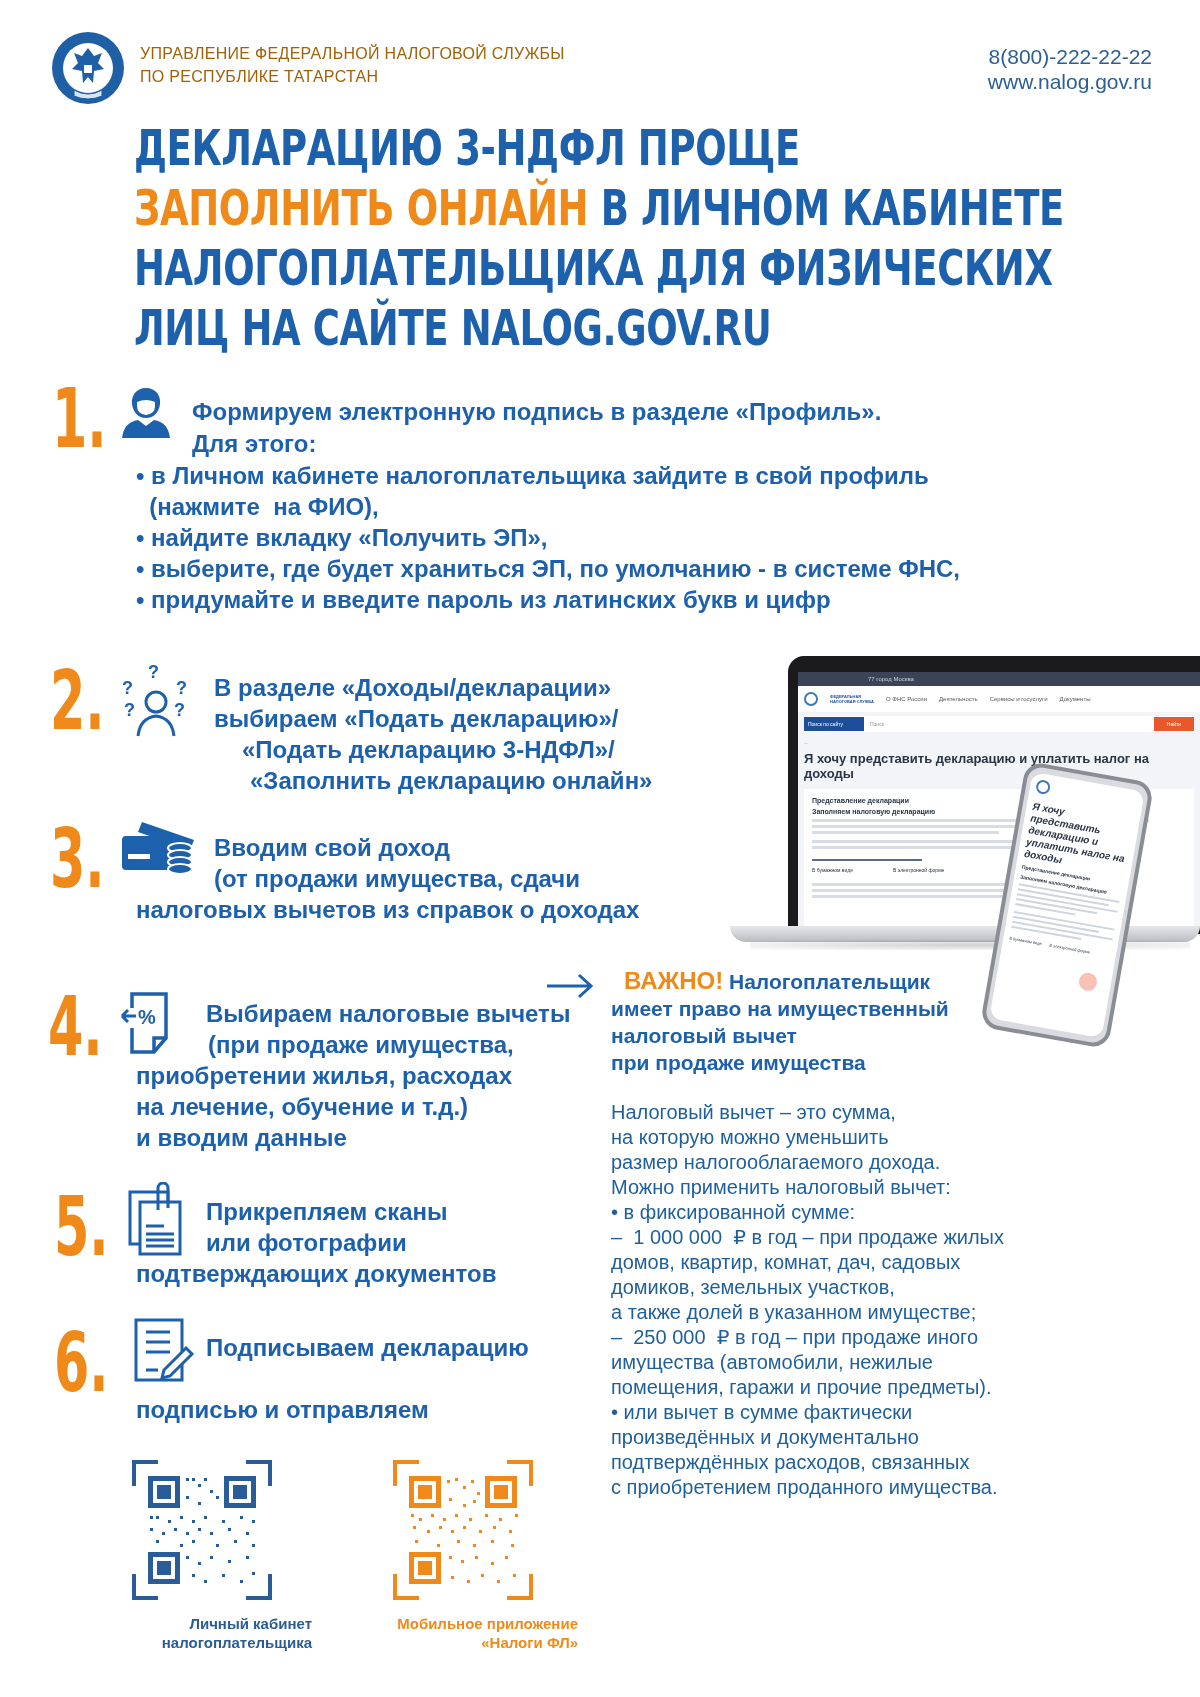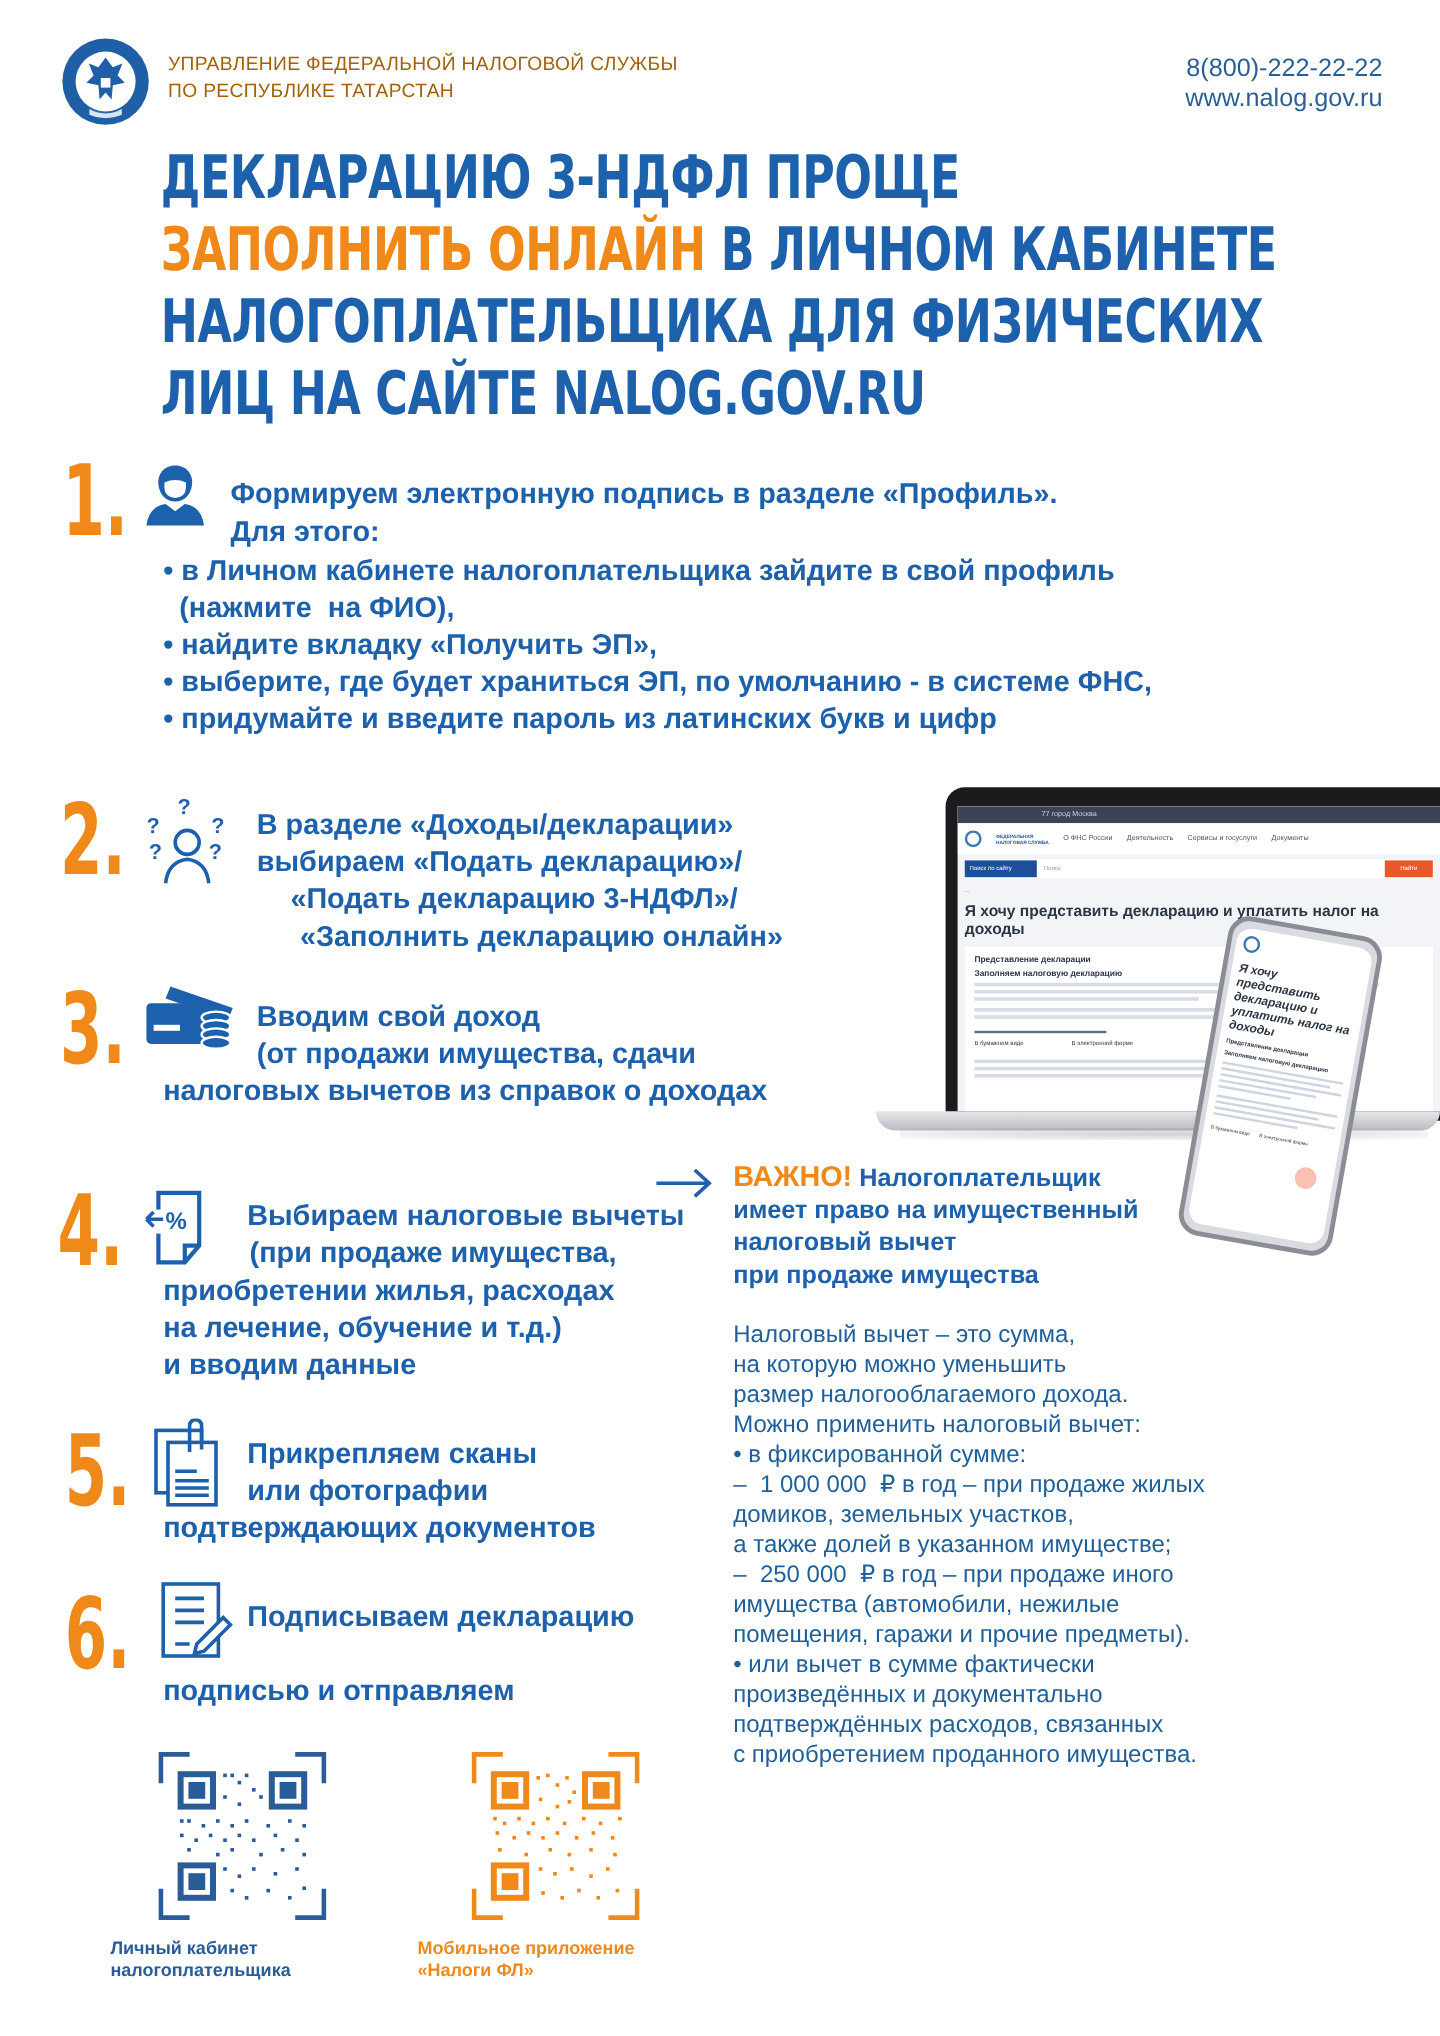--- a/index.html
+++ b/index.html
@@ -50,28 +50,28 @@
   .phone-screen { position: absolute; left: 4px; top: 6px; right: 4px; bottom: 6px; background: #fff; border-radius: 12px; padding: 6px; }
   .ph-logo { width: 14px; height: 14px; border-radius: 50%; border: 2px solid #3f78b5; display: inline-block; }
   .ph-h { font-size: 10px; line-height: 12px; font-weight: bold; color: #2b3545; font-style: italic; margin: 4px 0; }
   .ph-sub { font-size: 5px; font-weight: bold; color: #2b3545; margin: 4px 0; }
   .ph-p { height: 2px; background: #cfd5de; margin: 3px 0; }
   .ph-tabs { display: flex; gap: 8px; font-size: 4px; color: #2b3545; margin-top: 8px; }
   .ph-dot { position: absolute; right: 18px; bottom: 50px; width: 18px; height: 18px; border-radius: 50%; background: rgba(245,150,130,0.6); }
 
   
   .important { left: 611px; top: 967px; font-weight: bold; font-size: 21px; line-height: 27px; color: #1d60ab; white-space: nowrap; }
-  .important .alert { color: #ef8a1a; font-size: 24px; }
+  .important .alert { color: #ef8a1a; font-size: 24px; margin-left: 13px; }
   .arrow { left: 545px; top: 972px; width: 50px; height: 28px; }
 
   .deduction { left: 611px; top: 1100px; font-size: 20px; line-height: 25px; color: #1f5f9a; white-space: nowrap; }
 
   
   .qr-wrap { width: 140px; height: 140px; }
-  .qr-label { font-weight: bold; font-size: 15px; line-height: 19px; text-align: left; white-space: nowrap; }
+  .qr-label { font-weight: bold; font-size: 15px; line-height: 19px; text-align: right; white-space: nowrap; }
 </style>
 </head>
 <body>
 
 <div class="abs emblem">
   <svg width="76" height="76" viewBox="0 0 76 76">
     <circle cx="38" cy="38" r="36" fill="#1f5fa5"></circle>
     <circle cx="38" cy="38" r="25" fill="#ffffff"></circle>
     <path d="M38 18 l6 8 l8 -3 l-4 10 l6 6 l-10 2 l-1 12 l-5 -6 l-5 6 l-1 -12 l-10 -2 l6 -6 l-4 -10 l8 3 z" fill="#1f5fa5"></path>
     <rect x="34" y="35" width="8" height="8" fill="#fff"></rect>
@@ -246,20 +246,21 @@
   <div>при продаже имущества</div>
 </div>
 
 <div class="abs deduction">
   <div>Налоговый вычет – это сумма,</div>
   <div>на которую можно уменьшить</div>
   <div>размер налогооблагаемого дохода.</div>
   <div>Можно применить налоговый вычет:</div>
   <div>• в фиксированной сумме:</div>
   <div style="white-space:pre;">–  1 000 000  ₽ в год – при продаже жилых</div>
+  <div>домов, квартир, комнат, дач, садовых</div>
   <div>домиков, земельных участков,</div>
   <div>а также долей в указанном имуществе;</div>
   <div style="white-space:pre;">–  250 000  ₽ в год – при продаже иного</div>
   <div>имущества (автомобили, нежилые</div>
   <div>помещения, гаражи и прочие предметы).</div>
   <div>• или вычет в сумме фактически</div>
   <div>произведённых и документально</div>
   <div>подтверждённых расходов, связанных</div>
   <div>с приобретением проданного имущества.</div>
 </div>

